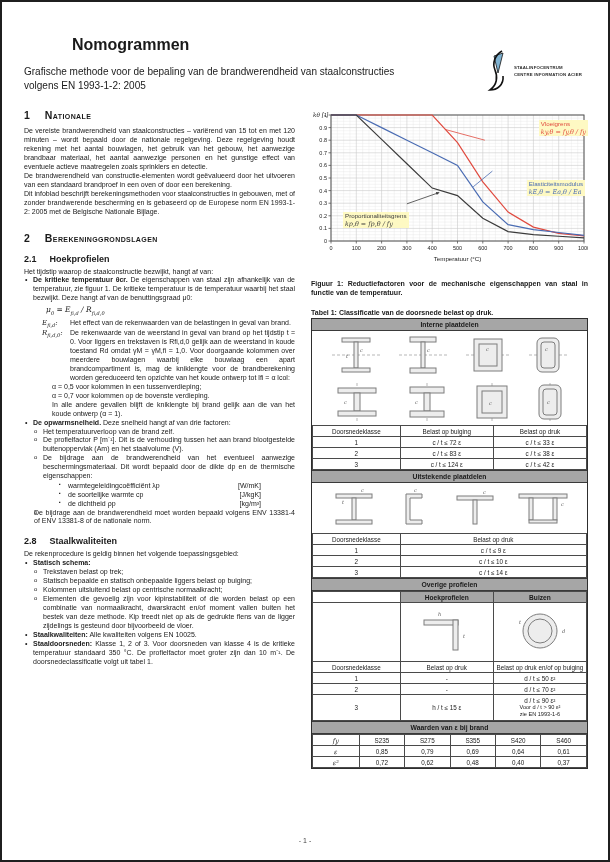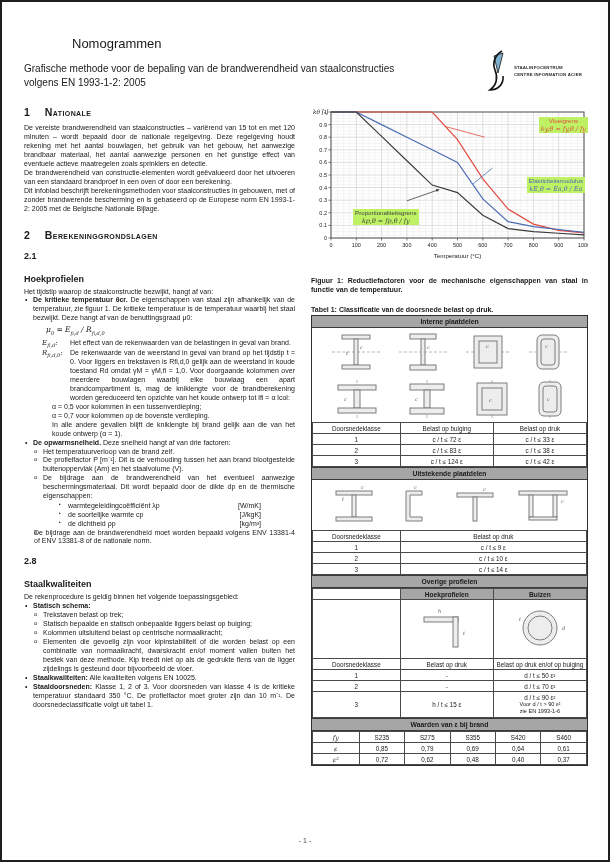--- a/index.html
+++ b/index.html
@@ -1,56 +1,56 @@
 <!DOCTYPE html>
 <html><head>
 <meta charset="utf-8">
 <style>
   html,body{margin:0;padding:0;background:#d7d7d7;}
   .page{width:610px;height:862px;background:#fff;border:2px solid #1f1f1f;box-sizing:border-box;
         position:relative;font-family:"Liberation Sans",sans-serif;color:#1a1a1a;overflow:hidden;
         padding:34px 20px 0 22px;}
   
-  .doc-title{font-size:13px;font-weight:normal;margin:0 0 11px 0;padding-left:48px;}
+  .doc-title{font-size:16px;font-weight:bold;margin:0 0 11px 0;padding-left:48px;}
   .subtitle{font-size:10px;line-height:1.4;margin:0;width:400px;}
   .logo{position:absolute;top:47px;right:26px;display:flex;align-items:center;gap:4px;}
   .logo-text div{font-size:4.3px;font-weight:bold;color:#2b2b2b;letter-spacing:.2px;line-height:1.6;}
   
   .columns{display:flex;gap:16px;margin-top:16px;}
   .col-left{width:278px;}
   .col-right{width:277px;}
   
   h2{font-size:10.5px;margin:0 0 6px 0;display:flex;gap:15px;font-weight:bold;}
   h2 .sc{font-variant:small-caps;letter-spacing:.4px;}
   .h2-gap{margin-top:15px;}
-  h3{font-size:9px;margin:10px 0 4px 0;display:flex;gap:13px;font-weight:bold;flex-direction:column;}
+  h3{font-size:9px;margin:10px 0 4px 0;display:flex;gap:13px;font-weight:bold;}
   .body-p{font-size:7px;line-height:1.28;text-align:justify;margin:0;}
   .bullet{position:relative;padding-left:9px;font-size:7px;line-height:1.28;text-align:justify;margin:0;}
   .bullet::before{content:"\2022";position:absolute;left:1px;top:0;}
   .subbullet{position:relative;padding-left:9px;margin-left:1px;font-size:7px;line-height:1.28;text-align:justify;}
   .subbullet::before{content:"o";position:absolute;left:0;top:0;font-size:6px;}
   .sqbullet{position:relative;padding-left:9px;}
   .sqbullet::before{content:"\25AA";position:absolute;left:0;top:0;font-size:5px;}
   .lead{font-weight:bold;}
   .formula{font-family:"DejaVu Serif",serif;font-style:italic;font-size:7.5px;padding-left:13px;margin:2px 0 3px 0;}
   .formula sub{font-size:5px;}
   .defrow{display:flex;gap:5px;font-size:7px;line-height:1.28;padding-left:9px;text-align:justify;}
   .defterm{min-width:23px;font-family:"DejaVu Serif",serif;font-style:italic;white-space:nowrap;}
   .defterm sub{font-size:5px;}
   .deftext{flex:1;}
   .alpha-line{padding-left:19px;font-size:7px;line-height:1.28;}
   .prow{display:flex;justify-content:space-between;margin-left:26px;margin-right:34px;font-size:7px;line-height:1.3;}
   
   .fig-wrap{position:relative;width:277px;height:163px;}
-  .leg{position:absolute;background:#bef264;padding:0 2px;text-align:center;line-height:1.25;}
+  .leg{position:absolute;background:#fef9c3;padding:0 2px;text-align:left;line-height:1.25;}
   .leg-name{font-size:6.2px;}
   .leg-formula{font-size:6.4px;font-family:"DejaVu Serif",serif;font-style:italic;}
   .leg-red{top:11px;right:0;}
   .leg-blue{top:71px;right:3px;}
-  .leg-black{top:103px;left:42px;}
+  .leg-black{top:103px;left:32px;}
   .figcaption{font-size:7px;font-weight:bold;line-height:1.32;text-align:justify;margin:7px 0 12px 0;}
   .tablecaption{font-size:7px;font-weight:bold;margin:0 0 2px 0;}
   
   .t1{border:1.5px solid #2e2e2e;}
   .sechead{background:#a6a6a6;font-size:6.8px;font-weight:bold;text-align:center;padding:2px 0;
            border-top:1px solid #3a3a3a;border-bottom:1px solid #3a3a3a;}
   .sechead.first{border-top:none;}
   .diagrow{display:flex;justify-content:space-evenly;align-items:center;padding:3px 2px;}
   table.sub{width:100%;border-collapse:collapse;table-layout:fixed;}
   table.sub td{border:1px solid #4a4a4a;font-size:6.3px;padding:1.5px 2px;text-align:center;vertical-align:middle;}

